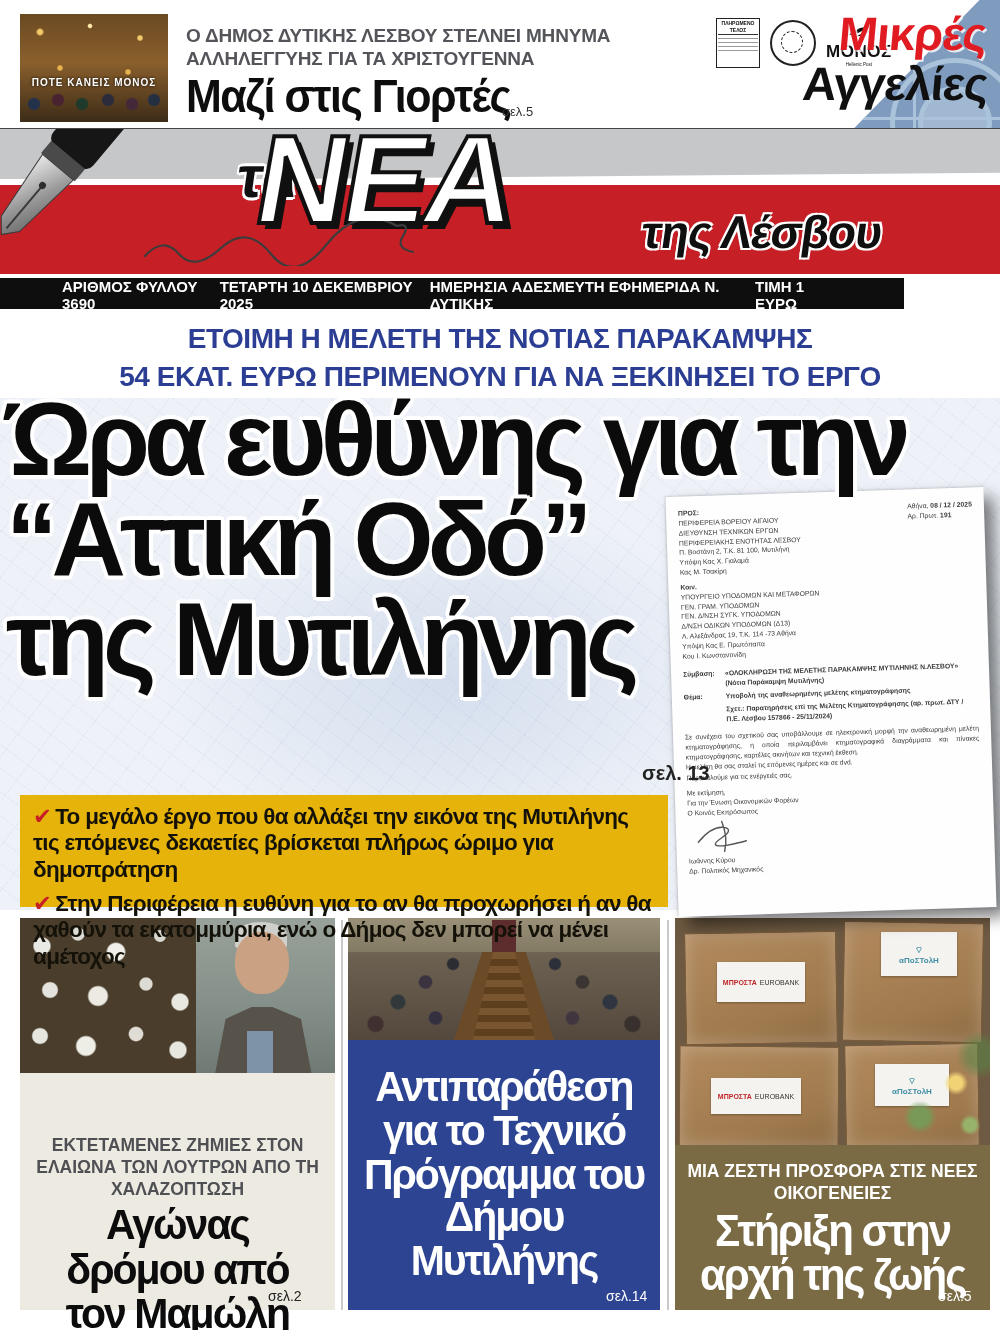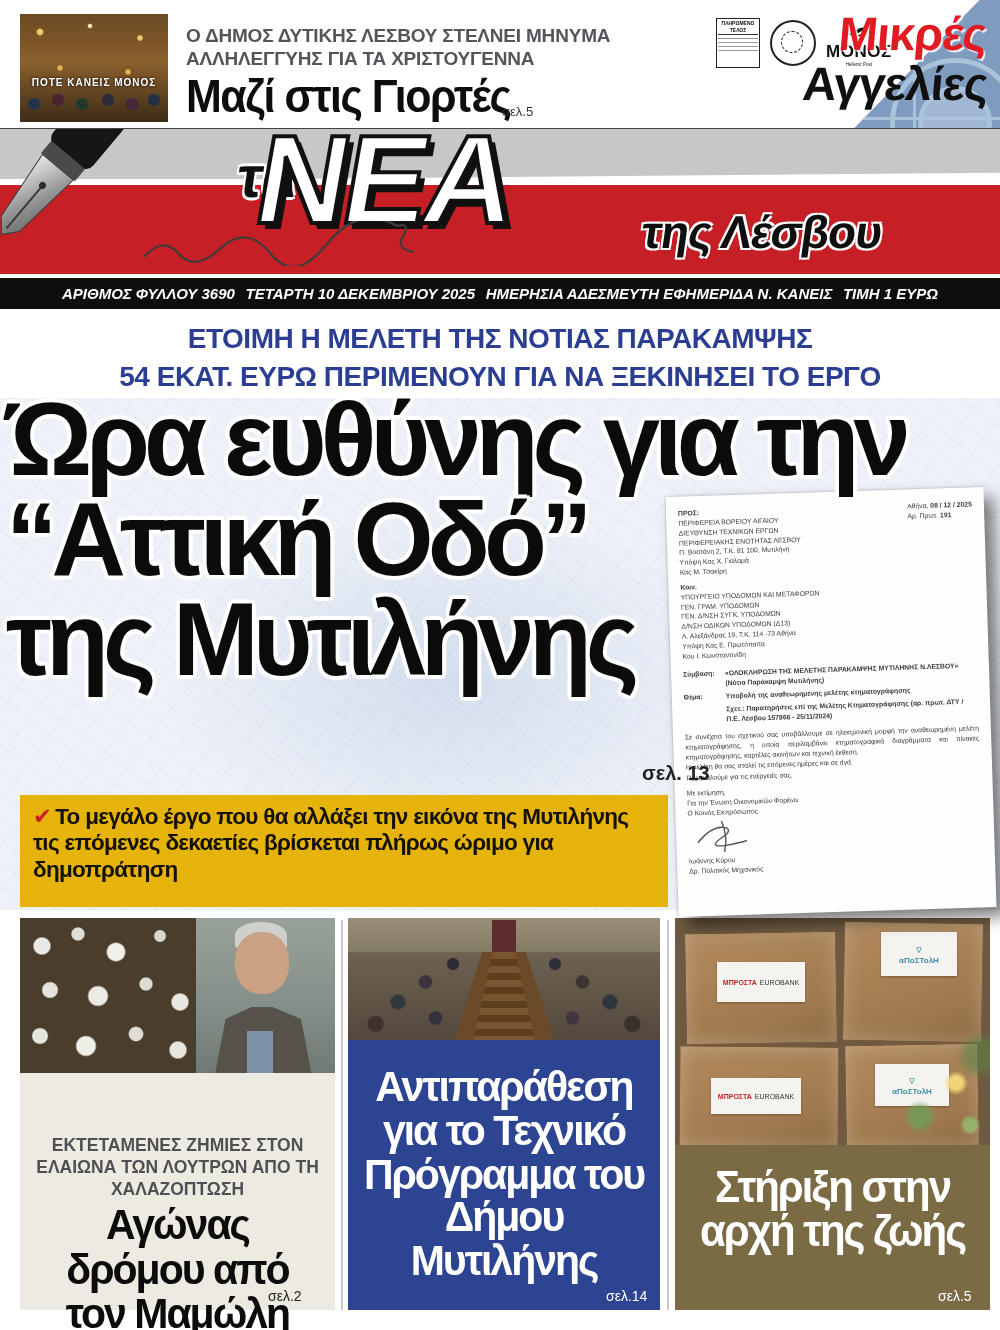--- a/index.html
+++ b/index.html
@@ -68,23 +68,23 @@
   .mh-nea{position:absolute;left:258px;top:-12px;font-size:126px;line-height:1;font-weight:700;
       color:#fff;transform:skewX(-10deg);-webkit-text-stroke:4px #101010;
       text-shadow:7px 6px 0 #101010;letter-spacing:-4px;}
   .mh-suffix{position:absolute;left:642px;top:76px;font-size:46px;font-weight:700;color:#0f0f0f;
       transform:skewX(-8deg);letter-spacing:-1px;
       text-shadow:-2px -2px 0 #fff,2px -2px 0 #fff,-2px 2px 0 #fff,2px 2px 0 #fff;}
   .mh-pen{position:absolute;left:0;top:0;}
   .mh-sign{position:absolute;left:140px;top:92px;}
 
   
-  .info-bar{left:0;top:278px;width:1000px;height:31px;background:#0e0e0e;color:#fff;
-      display:flex;align-items:center;justify-content:space-between;
-      padding:0 62px;box-sizing:border-box;font-size:15px;font-weight:700;font-style:italic;}
+  .info-bar{left:0;top:278px;width:904px;height:31px;background:#0e0e0e;color:#fff;
+      display:flex;justify-content:space-between;
+      padding:0 62px;box-sizing:border-box;font-size:15px;font-weight:700;}
 
   
   .lead-kicker{left:0;top:320px;width:1000px;text-align:center;color:#2b3e93;
       font-size:28px;font-weight:700;line-height:1.35;letter-spacing:-0.5px;}
   .lead-bg{left:0;top:398px;width:1000px;height:512px;
       background:
        radial-gradient(ellipse 420px 260px at 45% 55%,rgba(120,150,200,.22),transparent 70%),
        repeating-linear-gradient(37deg,transparent 0 18px,rgba(90,110,160,.06) 18px 19px),
        repeating-linear-gradient(-53deg,transparent 0 26px,rgba(90,110,160,.06) 26px 27px),
        #eef2f8;}
@@ -267,21 +267,21 @@
   <div class="mh-nea">ΝΕΑ</div>
   <svg class="mh-sign" width="340" height="45" viewBox="0 0 340 45">
     <path d="M5 35 q 18 -20 34 -2 t 42 -6 t 50 6 t 56 -10 t 70 -18 q 14 -4 6 10 q -8 12 10 16" fill="none" stroke="#3c3c3c" stroke-width="2.2" stroke-linecap="round"></path>
   </svg>
   <div class="mh-suffix">της Λέσβου</div>
 </div>
 
 <div class="abs info-bar">
   <span>ΑΡΙΘΜΟΣ ΦΥΛΛΟΥ 3690</span>
   <span>ΤΕΤΑΡΤΗ 10 ΔΕΚΕΜΒΡΙΟΥ 2025</span>
-  <span>ΗΜΕΡΗΣΙΑ ΑΔΕΣΜΕΥΤΗ ΕΦΗΜΕΡΙΔΑ Ν. ΚΑΝΕΙΣ</span>
+  <span>ΗΜΕΡΗΣΙΑ ΑΔΕΣΜΕΥΤΗ ΕΦΗΜΕΡΙΔΑ Ν. ΔΥΤΙΚΗΣ</span>
   <span>ΤΙΜΗ 1 ΕΥΡΩ</span>
 </div>
 
 <div class="abs lead-kicker">
   <div>ΕΤΟΙΜΗ Η ΜΕΛΕΤΗ ΤΗΣ ΝΟΤΙΑΣ ΠΑΡΑΚΑΜΨΗΣ</div>
   <div>54 ΕΚΑΤ. ΕΥΡΩ ΠΕΡΙΜΕΝΟΥΝ ΓΙΑ ΝΑ ΞΕΚΙΝΗΣΕΙ ΤΟ ΕΡΓΟ</div>
 </div>
 
 <div class="abs lead-bg"></div>
 
@@ -345,20 +345,21 @@
 
 <div class="abs lead-headline">
   <div class="l1">Ώρα ευθύνης για την</div>
   <div class="l2">“Αττική Οδό”</div>
   <div class="l3">της Μυτιλήνης</div>
 </div>
 <div class="abs lead-pageref">σελ. 13</div>
 
 <div class="abs yellow">
   <p><span class="chk">✔</span><span>Το μεγάλο έργο που θα αλλάξει την εικόνα της Μυτιλήνης τις επόμενες δεκαετίες βρίσκεται πλήρως ώριμο για δημοπράτηση</span></p>
+  <p><span class="chk">✔</span><span>Στην Περιφέρεια η ευθύνη για το αν θα προχωρήσει ή αν θα χαθούν τα εκατομμύρια, ενώ ο Δήμος δεν μπορεί να μένει αμέτοχος</span></p>
 </div>
 
 <div class="abs vdiv" style="left:341px;"></div>
 <div class="abs vdiv" style="left:667px;"></div>
 
 <div class="abs photo ph-hail">
   <div class="stones"></div>
   <div class="man">
     <div class="hair"></div>
     <div class="face"></div>
@@ -402,15 +403,16 @@
     <span class="red">ΜΠΡΟΣΤΑ</span>
     <span>EUROBANK</span>
   </div>
   <div class="lab ap" style="left:200px;top:146px;width:74px;height:42px;">
     <span class="fish">⌔</span>
     <span>αΠοΣΤολΗ</span>
   </div>
   <div class="bokeh"></div>
 </div>
 <div class="abs story-box box-charity">
+  <div class="story-kicker">ΜΙΑ ΖΕΣΤΗ ΠΡΟΣΦΟΡΑ ΣΤΙΣ ΝΕΕΣ ΟΙΚΟΓΕΝΕΙΕΣ</div>
   <div class="story-headline">Στήριξη στην αρχή της ζωής</div>
 </div>
 <div class="abs story-page" style="left:938px;top:1288px;color:#fff;">σελ.5</div>
 
 </body></html>

